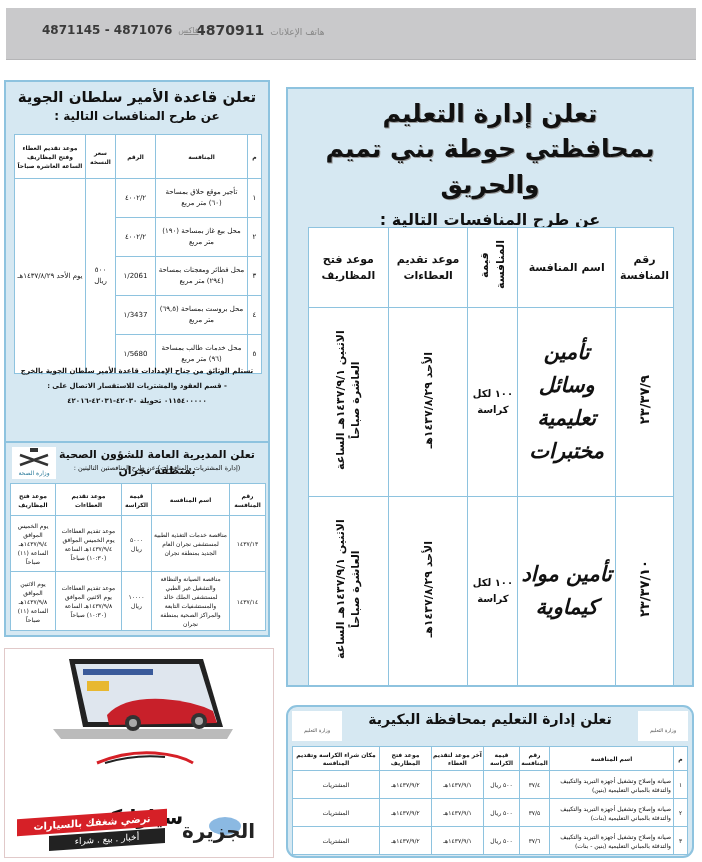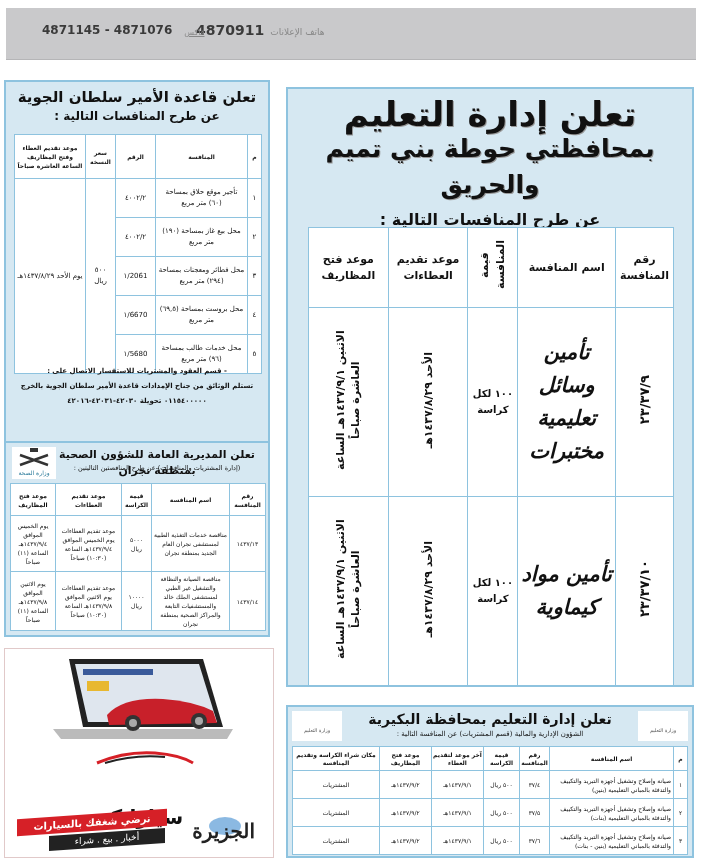--- a/index.html
+++ b/index.html
@@ -21,34 +21,34 @@
     position: absolute; left: 332px; top: 10px; width: 90px; text-align: center;
     color: #29a7d6; font-size: 13px; font-weight: bold; line-height: 15px;
   }
   .banner-phone1 {
     position: absolute; left: 190px; top: 14px; direction: ltr; font-size: 14px;
     font-weight: bold; color: #3a3a3a; display: flex; gap: 6px; align-items: baseline;
   }
   .banner-phone1 .lbl { font-size: 9px; color: #888; font-weight: normal; direction: rtl; }
   .banner-phone2 {
     position: absolute; left: 36px; top: 15px; direction: ltr; font-size: 12px;
-    font-weight: bold; color: #3a3a3a; display: flex; gap: 12px; align-items: flex-end;
+    font-weight: bold; color: #3a3a3a; display: flex; gap: 6px; align-items: center;
   }
   .banner-phone2 .lbl { font-size: 8px; color: #888; font-weight: normal; text-decoration: underline; }
 
   
   .ad {
     position: absolute; background: #d6e8f2; border: 2px solid #8ec3df;
   }
   .ad table { border-collapse: collapse; background: #ffffff; }
   .ad td, .ad th { border: 1px solid #8ec3df; text-align: center; vertical-align: middle; }
 
   
   #ad-main { left: 286px; top: 87px; width: 408px; height: 600px; }
-  #ad-main .h1 { text-align: center; font-size: 34px; font-weight: bold; margin-top: 8px; line-height: 34px; text-shadow: 1px 1px 0 #999; }
+  #ad-main .h1 { text-align: center; font-size: 25px; font-weight: bold; margin-top: 8px; line-height: 34px; text-shadow: 1px 1px 0 #999; }
   #ad-main .h2 { text-align: center; font-size: 25px; font-weight: bold; line-height: 36px; text-shadow: 1px 1px 0 #999; }
   #ad-main .h3 { text-align: center; font-size: 16px; font-weight: bold; margin-top: 6px; line-height: 22px; }
   #ad-main table { position: absolute; left: 20px; top: 138px; width: 366px; height: 448px; }
   #ad-main th { font-size: 11px; font-weight: bold; height: 76px; line-height: 16px; padding: 2px; }
   #ad-main td { height: 186px; }
   #ad-main .c-num { width: 58px; }
   #ad-main .c-name { width: 98px; }
   #ad-main .c-price { width: 50px; }
   #ad-main .c-sub { width: 80px; }
   #ad-main .c-open { width: 80px; }
@@ -77,25 +77,25 @@
   #ad-najran th { font-size: 6px; font-weight: bold; height: 32px; line-height: 9px; padding: 1px; }
   #ad-najran td { font-size: 6px; line-height: 9px; padding: 2px; height: 56px; }
 
   
   #ad-car { position: absolute; left: 4px; top: 648px; width: 270px; height: 210px; background: #fff; border: 1px solid #e1c9c9; }
   .laptop { position: absolute; left: 48px; top: 8px; width: 180px; height: 88px; }
   .brand-ar { position: absolute; left: 0; right: 0; top: 112px; text-align: center; font-size: 20px; font-weight: bold; color: #111; margin-top: 44px; }
   .brand-en { position: absolute; left: 0; right: 0; top: 136px; text-align: center; font-size: 16px; font-weight: bold; color: #d62020; direction: ltr; font-family: "Liberation Sans", sans-serif; }
   .slogan1 { position: absolute; left: 12px; top: 165px; width: 150px; height: 17px; background: #d62027; color: #fff; font-size: 10px; font-weight: bold; text-align: center; line-height: 17px; transform: skewY(-4deg); }
   .slogan2 { position: absolute; left: 44px; top: 183px; width: 116px; height: 15px; background: #222; color: #fff; font-size: 9px; text-align: center; line-height: 15px; transform: skewY(-4deg); }
-  .jazirah { position: absolute; right: 18px; top: 170px; font-size: 20px; font-weight: bold; color: #222; font-family: Liberation Serif, serif; }
+  .jazirah { position: absolute; right: 18px; top: 170px; font-size: 20px; font-weight: bold; color: #222; }
   .jazirah-blob { position: absolute; right: 32px; top: 168px; width: 32px; height: 18px; background: #5a9bd6; border-radius: 50%; opacity: 0.7; }
 
   
-  #ad-buk { left: 286px; top: 705px; width: 408px; height: 153px; }
+  #ad-buk { left: 286px; top: 705px; width: 408px; height: 153px; border-radius: 11px; }
   #ad-buk .logo-r, #ad-buk .logo-l { position: absolute; top: 4px; width: 50px; height: 30px; background: #fff; font-size: 5px; text-align: center; color: #555; padding-top: 16px; }
   #ad-buk .logo-r { right: 4px; }
   #ad-buk .logo-l { left: 4px; }
   #ad-buk .h1 { text-align: center; font-size: 14px; font-weight: bold; margin-top: 3px; line-height: 18px; }
   #ad-buk .h2 { text-align: center; font-size: 7px; line-height: 12px; }
   #ad-buk table { position: absolute; left: 4px; top: 39px; width: 396px; }
   #ad-buk th { font-size: 6px; font-weight: bold; height: 24px; line-height: 8px; padding: 1px; }
   #ad-buk td { font-size: 6px; line-height: 9px; padding: 2px; height: 28px; }
   #ad-buk td.desc { text-align: right; }
   svg { display: block; }
@@ -170,32 +170,32 @@
       <td>٤٠٠٢/٢</td>
     </tr>
     <tr class="row">
       <td>٣</td>
       <td>محل فطائر ومعجنات بمساحة (٢٩٤) متر مربع</td>
       <td>2061/١</td>
     </tr>
     <tr class="row">
       <td>٤</td>
       <td>محل بروست بمساحة (٦٩,٥) متر مربع</td>
-      <td>6670/١</td>
+      <td>3437/١</td>
     </tr>
     <tr class="row">
       <td>٥</td>
       <td>محل خدمات طالب بمساحة (٩٦) متر مربع</td>
       <td>5680/١</td>
     </tr>
   </tbody>
     </table>
   <div class="footer">
+    <div>تستلم الوثائق من جناح الإمدادات قاعدة الأمير سلطان الجوية بالخرج</div>
     <div>- قسم العقود والمشتريات للاستفسار الاتصال على :</div>
-    <div>تستلم الوثائق من جناح الإمدادات قاعدة الأمير سلطان الجوية بالخرج</div>
     <div>٠١١٥٤٠٠٠٠٠ تحويلة ٤٢٠٣٠-٤٢٠٣١-٤٢٠١٦</div>
   </div>
 </div>
 
 <div class="ad" id="ad-najran">
   <div class="logo">
     <svg width="44" height="22" viewBox="0 0 44 22">
       <rect x="18" y="1" width="8" height="4" fill="#333"></rect>
       <path d="M8 8 L36 18 M8 18 L36 8" stroke="#333" stroke-width="2.5"></path>
     </svg>
@@ -251,21 +251,20 @@
   <div class="slogan1">نرضي شغفك بالسيارات</div>
   <div class="slogan2">أخبار . بيع . شراء</div>
   <div class="jazirah-blob"></div>
   <div class="jazirah">الجزيرة</div>
 </div>
 
 <div class="ad" id="ad-buk">
   <div class="logo-r">وزارة التعليم</div>
   <div class="logo-l">وزارة التعليم</div>
   <div class="h1">تعلن إدارة التعليم بمحافظة البكيرية</div>
-  <div class="h2">الشؤون الإدارية والمالية (قسم المشتريات) عن المنافسة التالية :</div>
   <table>
     <tbody>
         <tr>
       <th style="width:14px">م</th>
       <th style="width:124px">اسم المنافسة</th>
       <th style="width:30px">رقم المنافسة</th>
       <th style="width:36px">قيمة الكراسة</th>
       <th style="width:52px">آخر موعد لتقديم العطاء</th>
       <th style="width:52px">موعد فتح المظاريف</th>
       <th>مكان شراء الكراسة وتقديم المنافسة</th>

